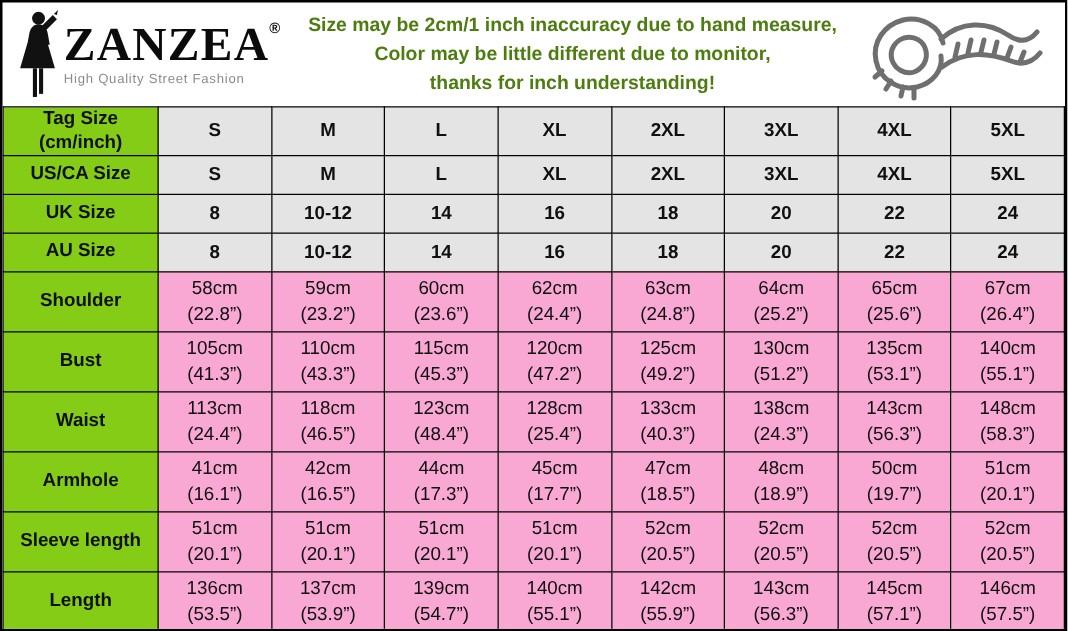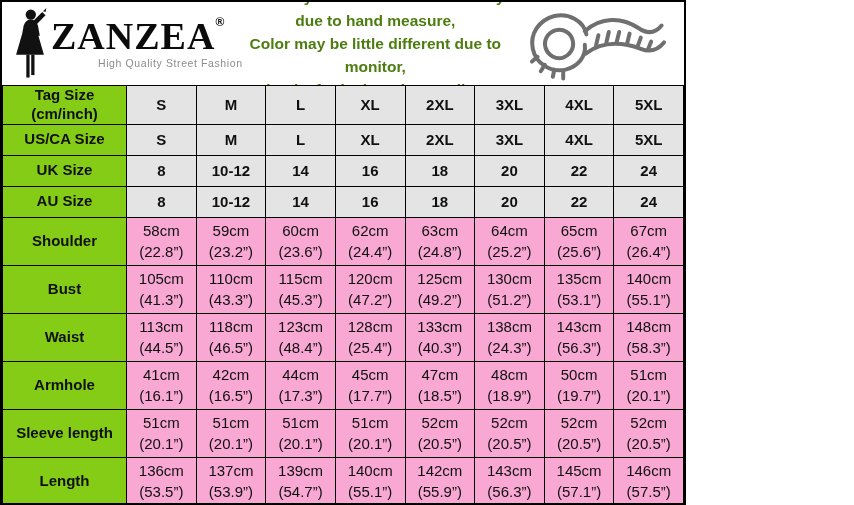--- a/index.html
+++ b/index.html
@@ -1,27 +1,27 @@
 <!DOCTYPE html>
 <html><head>
 <meta charset="utf-8">
 <style>
   html,body{margin:0;padding:0;background:#fff;}
-  .page{width:686px;height:505px;box-sizing:border-box;border:2px solid #000;background:#fff;
+  .page{width:854px;height:505px;box-sizing:border-box;border:2px solid #000;background:#fff;
         font-family:"Liberation Sans",sans-serif;display:flex;flex-direction:column;overflow:hidden;}
   
   .topbar{height:83px;flex:0 0 83px;display:flex;align-items:center;padding:0 8px 0 10px;}
   .logo{display:flex;align-items:center;gap:3px;min-width:228px;}
   .logo svg{display:block;}
   .logo-text{display:flex;flex-direction:column;}
   .brand-row{display:flex;align-items:flex-start;line-height:1;}
   .brand-name{font-family:"Liberation Serif",serif;font-weight:bold;font-size:38px;color:#0b0b0b;
               letter-spacing:1px;line-height:.95;}
   .reg{font-size:12px;font-weight:bold;color:#0b0b0b;margin-top:-2px;}
-  .tagline{font-size:10.5px;color:#8c8c8c;letter-spacing:.6px;margin-top:2px;margin-left:47px;}
+  .tagline{font-size:10.5px;color:#8c8c8c;letter-spacing:.6px;margin-top:2px;}
   .note{flex:1;text-align:center;font-size:15.5px;font-weight:600;color:#4d7c0f;line-height:1.5;}
   .tape-wrap{min-width:168px;display:flex;justify-content:center;align-items:center;}
   
   table{width:100%;border-collapse:collapse;table-layout:fixed;}
   th,td{border:1px solid #000;text-align:center;vertical-align:middle;padding:0;color:#101010;}
   th{background:#84cc16;font-weight:bold;font-size:15px;white-space:pre-line;line-height:1.25;}
   tr.size-row{height:31px;}
   tr.tag-row{height:37px;}
   tr.size-row td{background:#e4e4e4;font-weight:bold;font-size:15px;}
   tr.measure-row{height:48px;}
@@ -165,21 +165,21 @@
         <td>130cm
 (51.2”)</td>
         <td>135cm
 (53.1”)</td>
         <td>140cm
 (55.1”)</td>
       </tr>
       <tr class="measure-row">
         <th>Waist</th>
         <td>113cm
-(44.5”)</td>
+(24.4”)</td>
         <td>118cm
 (46.5”)</td>
         <td>123cm
 (48.4”)</td>
         <td>128cm
 (25.4”)</td>
         <td>133cm
 (40.3”)</td>
         <td>138cm
 (24.3”)</td>

